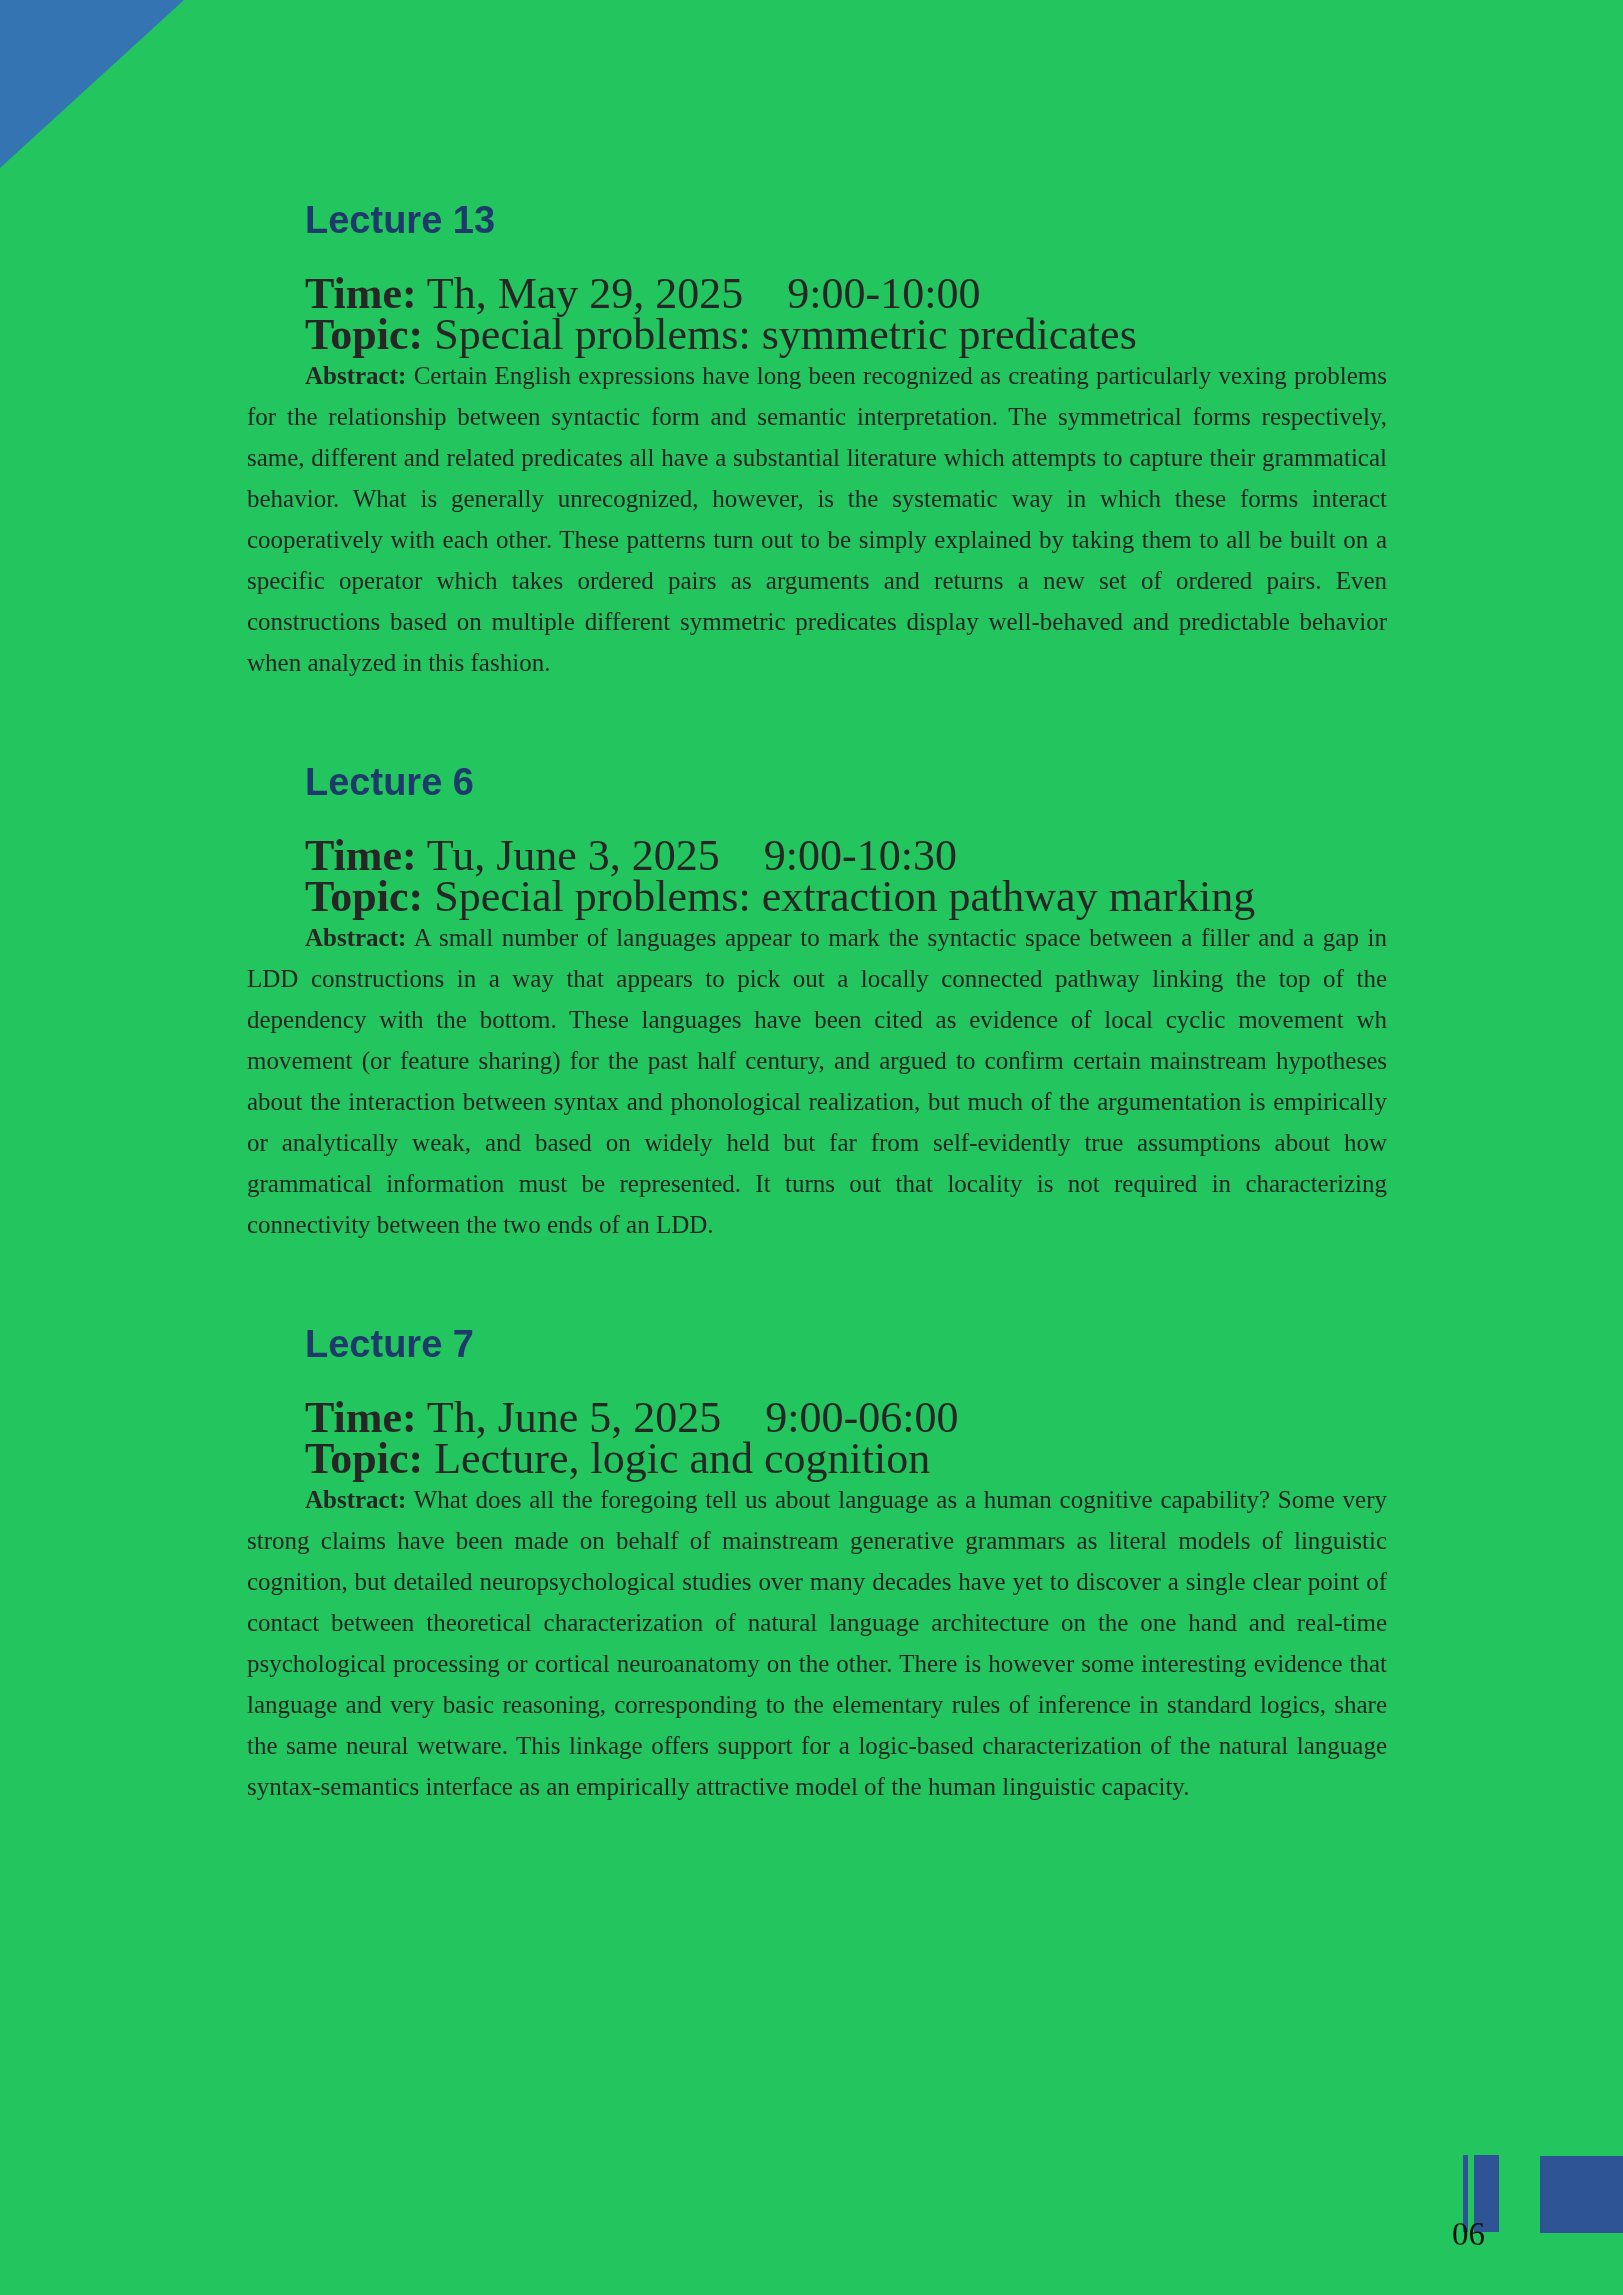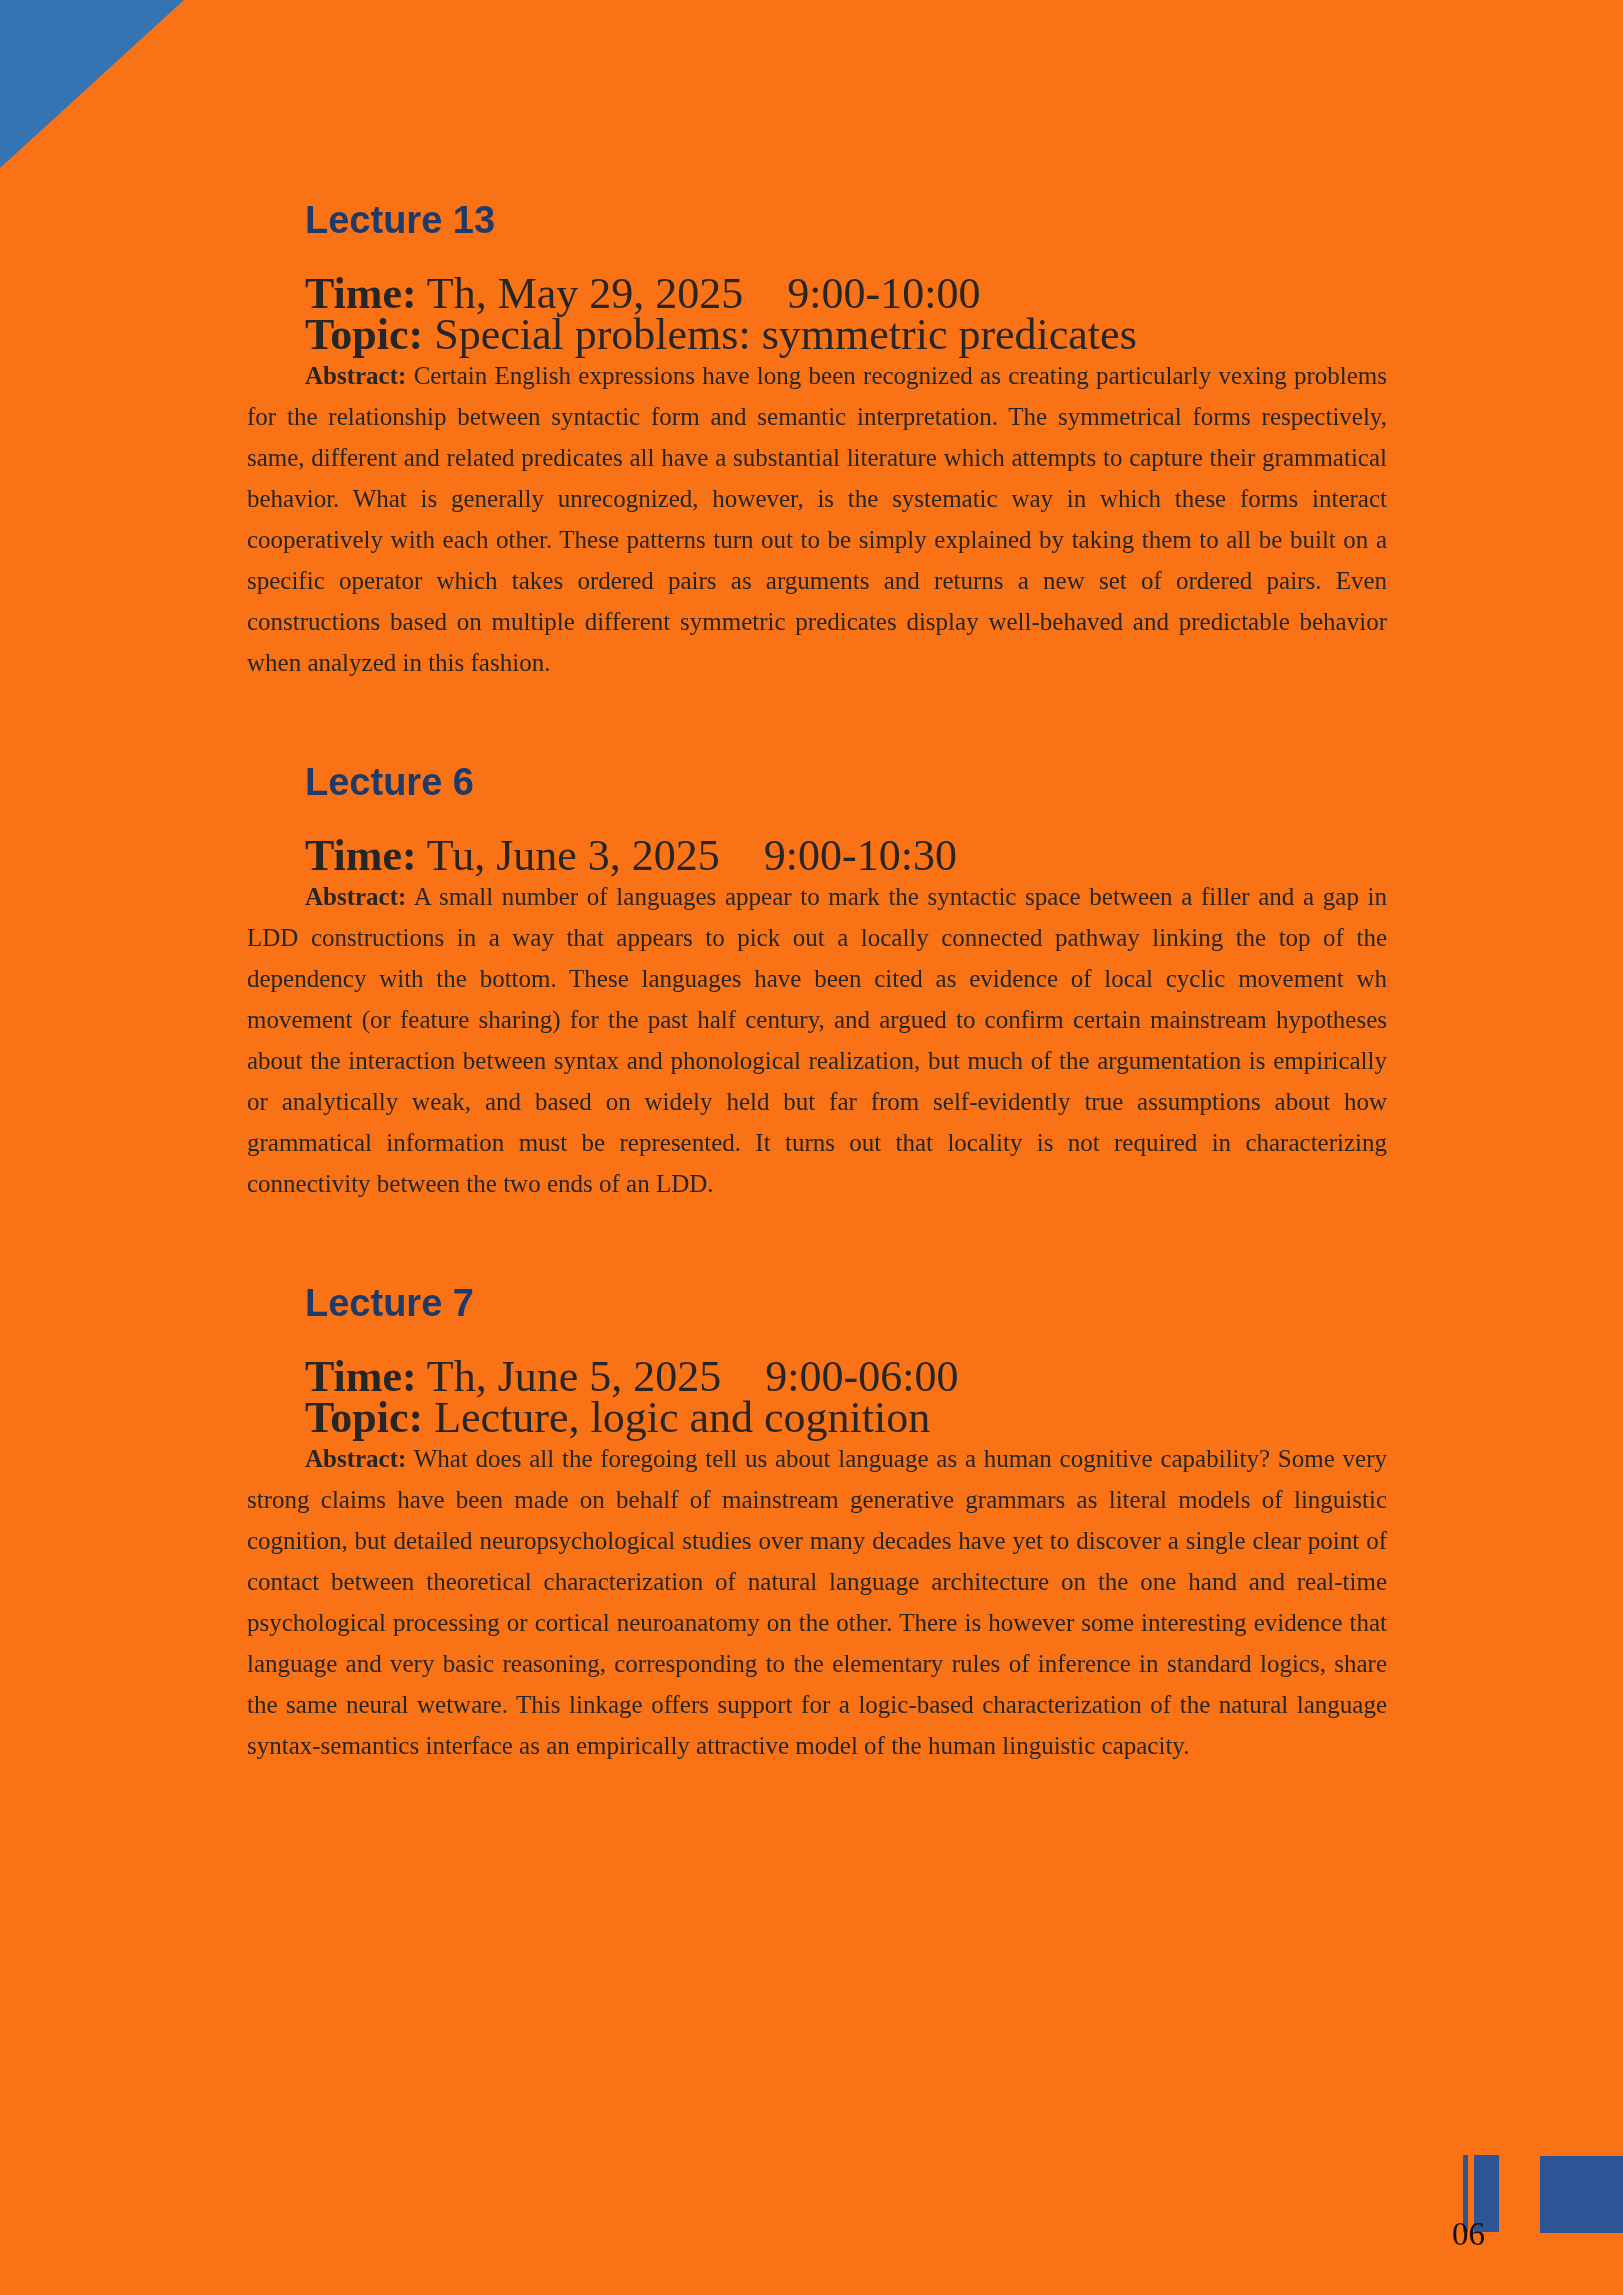--- a/index.html
+++ b/index.html
@@ -1,20 +1,20 @@
 <!DOCTYPE html>
 <html style="font-size:12.7px"><head>
 <meta charset="utf-8">
 <style>
   html, body { margin: 0; padding: 0; background: #ffffff; }
   .page {
     position: relative;
     width: 1623px;
     height: 2295px;
-    background: #f97316;
+    background: #22c55e;
     overflow: hidden;
     font-family: "Liberation Serif", "DejaVu Serif", serif;
     color: #262626;
   }
   
   .corner-triangle {
     position: absolute;
     left: 0; top: 0;
     width: 184px; height: 168px;
     background: #3474b3;
@@ -106,20 +106,24 @@
         <span class="value">Certain English expressions have long been recognized as creating particularly vexing problems for the relationship between syntactic form and semantic interpretation. The symmetrical forms respectively, same, different and related predicates all have a substantial literature which attempts to capture their grammatical behavior. What is generally unrecognized, however, is the systematic way in which these forms interact cooperatively with each other. These patterns turn out to be simply explained by taking them to all be built on a specific operator which takes ordered pairs as arguments and returns a new set of ordered pairs. Even constructions based on multiple different symmetric predicates display well-behaved and predictable behavior when analyzed in this fashion.</span>
       </p>
     </section>
 
     <section class="lecture">
       <h2 class="lecture-title">Lecture 6</h2>
       <p class="meta time-line">
         <b class="label">Time:</b>
         <span class="value pre">Tu, June 3, 2025    9:00-10:30</span>
       </p>
+      <p class="meta">
+        <b class="label">Topic:</b>
+        <span class="value">Special problems: extraction pathway marking</span>
+      </p>
       <p class="abstract">
         <b class="label">Abstract:</b>
         <span class="value">A small number of languages appear to mark the syntactic space between a filler and a gap in LDD constructions in a way that appears to pick out a locally connected pathway linking the top of the dependency with the bottom. These languages have been cited as evidence of local cyclic movement wh movement (or feature sharing) for the past half century, and argued to confirm certain mainstream hypotheses about the interaction between syntax and phonological realization, but much of the argumentation is empirically or analytically weak, and based on widely held but far from self-evidently true assumptions about how grammatical information must be represented. It turns out that locality is not required in characterizing connectivity between the two ends of an LDD.</span>
       </p>
     </section>
 
     <section class="lecture">
       <h2 class="lecture-title">Lecture 7</h2>
       <p class="meta time-line">
         <b class="label">Time:</b>

